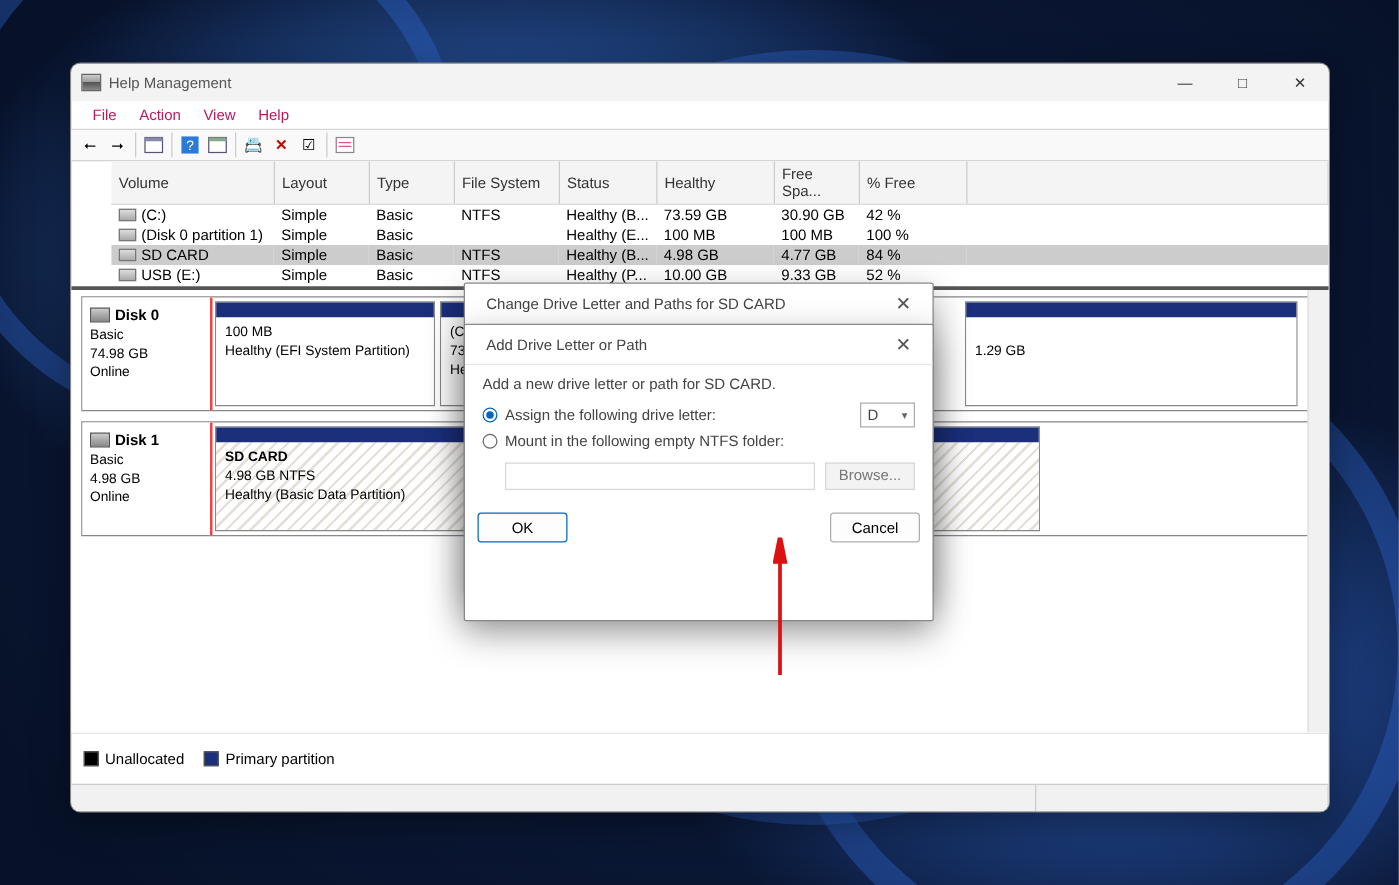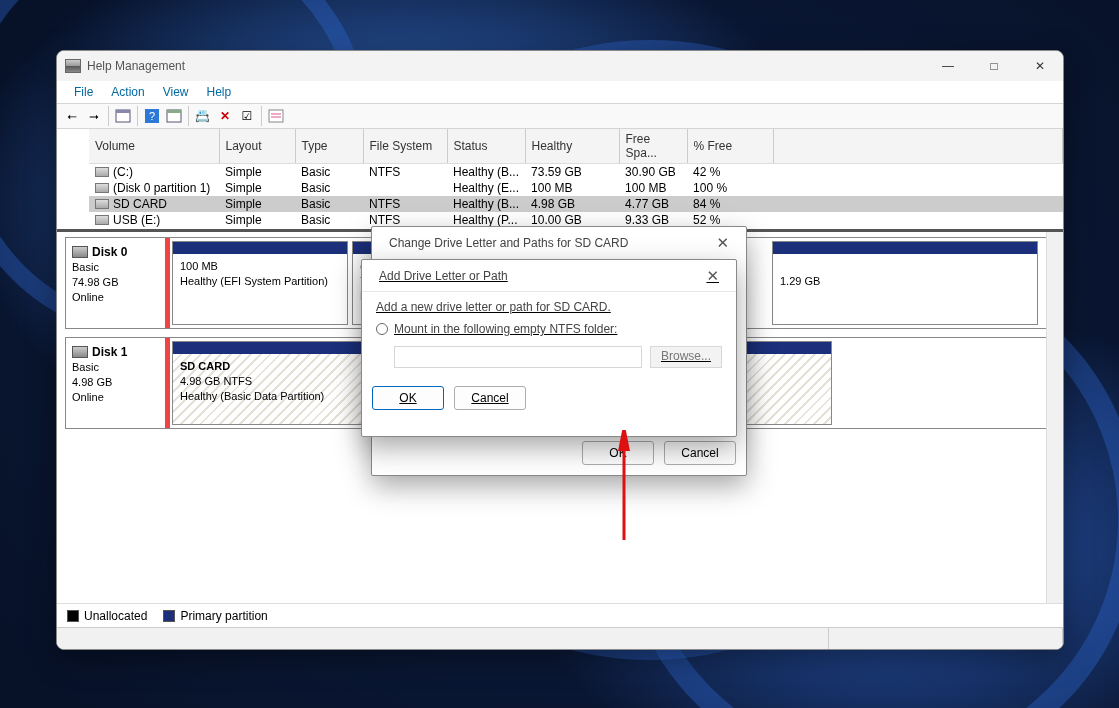--- a/index.html
+++ b/index.html
@@ -27,72 +27,72 @@
     display: flex; flex-direction: column;
   }
   .titlebar {
     height: 30px; background: #f3f3f3;
     display: flex; align-items: center;
     padding-left: 8px; font-size: 12px; color: #555;
   }
   .titlebar .tbicon { width: 16px; height: 14px; margin-right: 6px; background: linear-gradient(#ccc,#999 50%, #555 50%, #888); border:1px solid #666; }
   .titlebar .spacer { flex: 1; }
   .winbtn { width: 46px; height: 30px; display: flex; align-items: center; justify-content: center; color: #333; }
-  .menubar { height: 22px; display: flex; align-items: center; padding-left: 8px; font-size: 12px; color: #0369a1; }
+  .menubar { height: 22px; display: flex; align-items: center; padding-left: 8px; font-size: 12px; color: #be185d; }
   .menubar span { padding: 2px 9px; }
   .toolbar { height: 26px; border-top: 1px solid #d5d5d5; border-bottom: 1px solid #d5d5d5; display: flex; align-items: center; padding: 0 4px; gap: 0; background:#f9f9f9; }
   .tbtn { width: 22px; height: 22px; display: flex; align-items: center; justify-content: center; border: 1px solid transparent; }
   .tsep { width: 1px; height: 20px; background: #ccc; margin: 0 3px; }
   .vol-pane { flex: 0 0 auto; height: 100px; overflow: hidden; margin-left: 32px; }
   table.vol { width: 100%; border-collapse: collapse; font-size: 12px; }
   table.vol th {
     text-align: left; font-weight: 400; background: #f4f4f4;
     border-right: 1px solid #ccc; border-bottom: 1px solid #ddd;
     padding: 3px 6px; color: #333; font-size: 12px;
   }
   table.vol td { padding: 1px 6px; white-space: nowrap; }
   table.vol tr.sel td { background: #ccc; }
   .drv-icon { display:inline-block; width:14px; height:10px; background: linear-gradient(#ddd,#aaa); border:1px solid #777; margin-right:4px; vertical-align:-1px;}
   .graph-pane { flex: 1; border-top: 3px solid #555; background:#fff; display:flex; flex-direction:column; padding:5px 8px; gap:6px; position:relative;}
   .disk-row { display:flex; border:1px solid #888; min-height:92px; }
-  .disk-info { width:104px; border-right:5px solid #ef4444; padding:6px; background:#fff; font-size:11px; line-height:1.35;}
+  .disk-info { width:104px; border-right:2px solid #ef4444; padding:6px; background:#fff; font-size:11px; line-height:1.35;}
   .disk-info b { font-size:12px; }
   .di-icon{display:inline-block;width:16px;height:12px;background:linear-gradient(#ccc,#888);border:1px solid #555;margin-right:4px;vertical-align:-2px;}
   .disk-parts { flex:1; display:flex; }
   .part { border:1px solid #888; margin:3px 2px; display:flex; flex-direction:column; font-size:11px; }
   .part-head { height:12px; background:#1b2f7a; }
   .part-body { padding:5px 7px; line-height:1.35; flex:1; background:#fff;}
   .part-body.diag {
     background: repeating-linear-gradient(135deg, #fff 0 5px, #e6e1d8 5px 7px);
   }
-  .legend { height:24px; border-top:1px solid #ddd; display:flex; align-items:center; gap:16px; padding:0 10px; font-size:12px;}
+  .legend { height:41px; border-top:1px solid #ddd; display:flex; align-items:center; gap:16px; padding:0 10px; font-size:12px;}
   .lg { display:flex; align-items:center; gap:5px;}
   .lgbox{width:12px;height:12px;border:1px solid #555;}
   .statusbar{height:22px;border-top:1px solid #ccc;background:#f1f1f1;display:flex;}
   .statusbar div{border-right:1px solid #ccc;}
 
   .dialog {
     position: absolute; background:#fff; border:1px solid #888;
     box-shadow: 0 10px 28px rgba(0,0,0,.35);
     border-radius: 2px; font-size:12px;
   }
   .dlg-title{height:32px;display:flex;align-items:center;padding:0 17px;color:#444;font-size:12px;}
   .dlg-title .x{margin-left:auto;font-size:15px;color:#555;}
   #dlg-back{ top:226px; left:371px; width:376px; height:250px; }
-  #dlg-front{ top:259px; left:361px; width:376px; height:178px;text-decoration:underline; }
+  #dlg-front{ top:259px; left:371px; width:376px; height:238px; }
   .dlg-body{padding:8px 14px;}
   .radio-row{display:flex;align-items:center;gap:6px;margin:4px 0;color:#444;}
   .radio{width:12px;height:12px;border:1px solid #666;border-radius:50%;display:inline-flex;align-items:center;justify-content:center;}
   .radio.on::after{content:'';width:6px;height:6px;background:#0067c0;border-radius:50%;}
   .radio.on{border-color:#0067c0;}
   .sel-letter{border:1px solid #adadad;width:44px;height:20px;margin-left:auto;display:flex;align-items:center;justify-content:space-between;padding:0 5px; background:#fff;}
   .chev{font-size:9px;color:#666;}
   .path-in{border:1px solid #d7d7d7;height:22px;width:256px;margin:6px 0 0 18px;background:#fff;}
   .browse-btn{border:1px solid #d7d7d7;height:22px;padding:2px 10px;background:#f3f3f3;color:#777;}
-  .dlg-btns{display:flex;justify-content:flex-start;gap:10px;padding:10px;}
+  .dlg-btns{display:flex;justify-content:space-between;gap:10px;padding:10px;}
   .btn{border:1px solid #adadad;background:#fdfdfd;height:24px;width:72px;display:flex;align-items:center;justify-content:center;border-radius:3px;}
   .btn.primary{border-color:#0067c0;}
   .arrow{position:absolute;top:430px;left:612px;pointer-events:none;}
   .scroll-right{position:absolute;right:0;top:0;bottom:0;width:17px;background:#f1f1f1;border-left:1px solid #ddd;}
 </style>
 </head>
 <body>
 
 <div class="swirl" style="width:420px;height:420px;top:-80px;left:-50px;"></div>
 <div class="swirl" style="width:620px;height:620px;top:40px;left:340px;border-width:26px;"></div>
@@ -289,20 +289,28 @@
 </div>
 
 <div class="dialog" id="dlg-front">
   <div class="dlg-title" style="border-bottom:1px solid #e6e6e6">
     <span>Add Drive Letter or Path</span>
     <span class="x">✕</span>
   </div>
   <div class="dlg-body">
     <div style="margin-bottom:8px;color:#444">Add a new drive letter or path for SD CARD.</div>
     <div class="radio-row">
+      <span class="radio on"></span>
+      <span>Assign the following drive letter:</span>
+      <span class="sel-letter">
+        <span>D</span>
+          <span class="chev">▾</span>
+      </span>
+    </div>
+    <div class="radio-row">
       <span class="radio"></span>
       <span>Mount in the following empty NTFS folder:</span>
     </div>
     <div style="display:flex;align-items:flex-end;gap:8px">
       <span class="path-in"></span>
       <span class="browse-btn">Browse...</span>
     </div>
   </div>
   <div class="dlg-btns">
     <span class="btn primary">OK</span>

